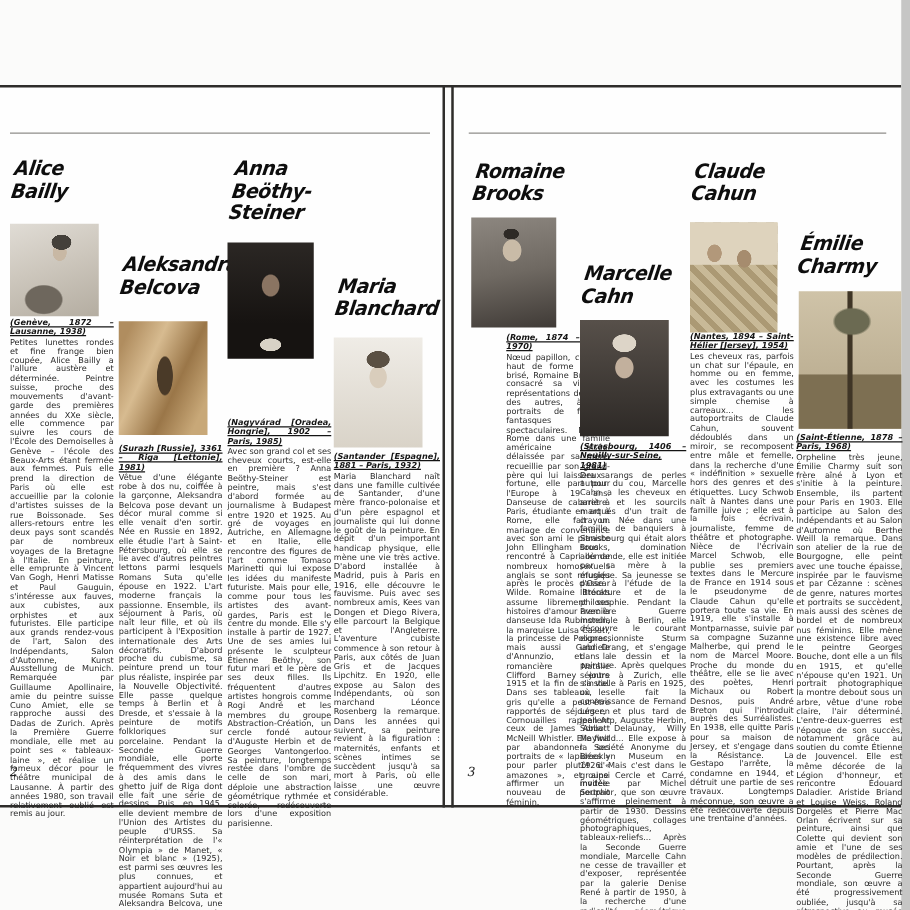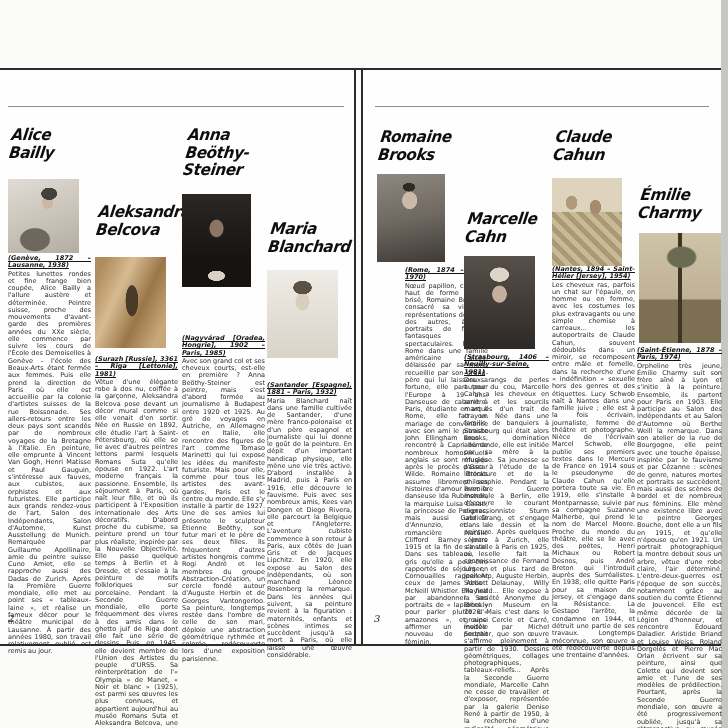--- a/index.html
+++ b/index.html
@@ -60,21 +60,21 @@
         radial-gradient(ellipse 12px 15px at 50% 37%, #8a7462 55%, transparent 62%),
         linear-gradient(180deg,#2b2724,#161311 70%);}
   .b2{left:182px;top:292px;width:83px;margin-top:43px;}
 
   .n3{left:267px;top:220px;width:88px;}
   .p3{left:267px;top:270px;width:71px;height:88px;
       background:
         radial-gradient(ellipse 15px 11px at 50% 20%, #5a5043 60%, transparent 63%),
         radial-gradient(ellipse 11px 14px at 50% 36%, #d9cdbc 60%, transparent 66%),
         linear-gradient(180deg,#efece6,#d9d3c8);}
-  .b3{left:267px;top:362px;width:85px;margin-top:20px;}
+  .b3{left:267px;top:362px;width:85px;}
 
   
   .n4{left:377px;top:128px;width:88px;}
   .p4{left:377px;top:174px;width:68px;height:88px;
       background:
         radial-gradient(ellipse 10px 7px at 47% 15%, #2e2a26 60%, transparent 63%),
         radial-gradient(ellipse 12px 14px at 48% 30%, #c9bba7 60%, transparent 65%),
         linear-gradient(170deg,#8d8780 0%,#6f6962 50%,#3f3a36 100%);}
   .b4{left:377px;top:267px;width:83px;margin-left:28px;}
 
@@ -164,19 +164,19 @@
   <h2 class="artist-name n6">Claude Cahun</h2>
   <div class="photo p6"></div>
   <p class="bio b6">
     <em class="dates">(Nantes, 1894 – Saint-Hélier [Jersey], 1954)</em>
     <span>Les cheveux ras, parfois un chat sur l'épaule, en homme ou en femme, avec les costumes les plus extravagants ou une simple chemise à carreaux... les autoportraits de Claude Cahun, souvent dédoublés dans un miroir, se recomposent entre mâle et femelle, dans la recherche d'une « indéfinition » sexuelle hors des genres et des étiquettes. Lucy Schwob naît à Nantes dans une famille juive ; elle est à la fois écrivain, journaliste, femme de théâtre et photographe. Nièce de l'écrivain Marcel Schwob, elle publie ses premiers textes dans le Mercure de France en 1914 sous le pseudonyme de Claude Cahun qu'elle portera toute sa vie. En 1919, elle s'installe à Montparnasse, suivie par sa compagne Suzanne Malherbe, qui prend le nom de Marcel Moore. Proche du monde du théâtre, elle se lie avec des poètes, Henri Michaux ou Robert Desnos, puis André Breton qui l'introduit auprès des Surréalistes. En 1938, elle quitte Paris pour sa maison de Jersey, et s'engage dans la Résistance. La Gestapo l'arrête, la condamne en 1944, et détruit une partie de ses travaux. Longtemps méconnue, son œuvre a été redécouverte depuis une trentaine d'années.</span>
   </p>
 
   <h2 class="artist-name n7">Émilie Charmy</h2>
   <div class="photo p7"></div>
   <p class="bio b7">
-    <em class="dates">(Saint-Étienne, 1878 – Paris, 1974)</em>
+    <em class="dates">(Saint-Étienne, 1878 – Paris, 1968)</em>
     <span>Orpheline très jeune, Émilie Charmy suit son frère aîné à Lyon et s'initie à la peinture. Ensemble, ils partent pour Paris en 1903. Elle participe au Salon des Indépendants et au Salon d'Automne où Berthe Weill la remarque. Dans son atelier de la rue de Bourgogne, elle peint avec une touche épaisse, inspirée par le fauvisme et par Cézanne : scènes de genre, natures mortes et portraits se succèdent, mais aussi des scènes de bordel et de nombreux nus féminins. Elle mène une existence libre avec le peintre Georges Bouche, dont elle a un fils en 1915, et qu'elle n'épouse qu'en 1921. Un portrait photographique la montre debout sous un arbre, vêtue d'une robe claire, l'air déterminé. L'entre-deux-guerres est l'époque de son succès, notamment grâce au soutien du comte Étienne de Jouvencel. Elle est même décorée de la Légion d'honneur, et rencontre Édouard Daladier. Aristide Briand et Louise Weiss, Roland Dorgelès et Pierre Mac Orlan écrivent sur sa peinture, ainsi que Colette qui devient son amie et l'une de ses modèles de prédilection. Pourtant, après la Seconde Guerre mondiale, son œuvre a été progressivement oubliée, jusqu'à sa rétrospective au musée de Villefranche-sur-Saône en 2019.</span>
   </p>
 
   <div class="pagenum n2">2</div>
   <div class="pagenum n3">3</div>
 </div>
 
 </body></html>

